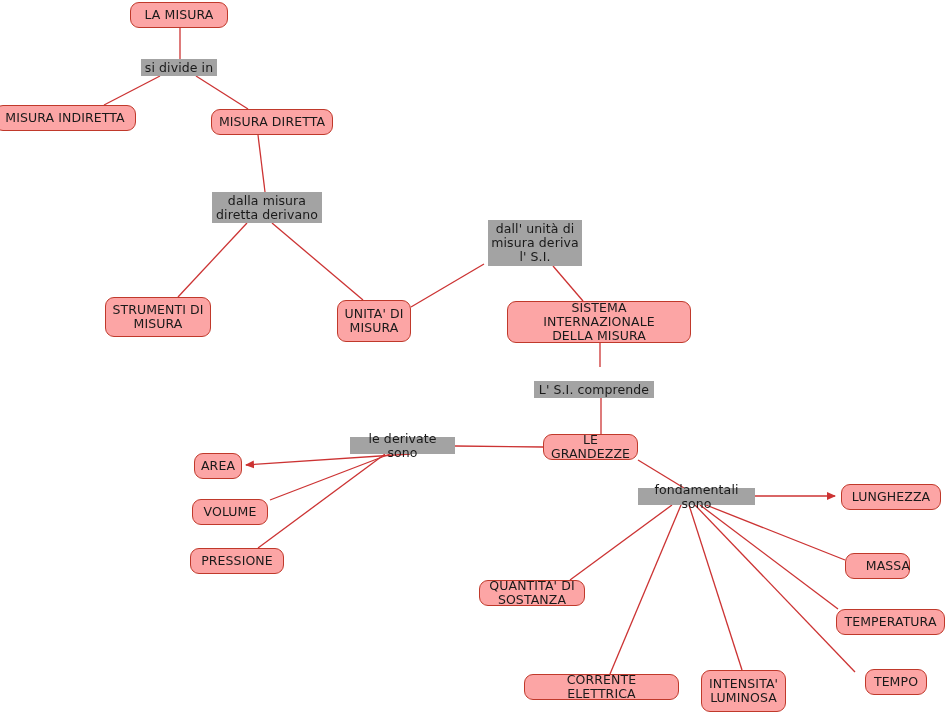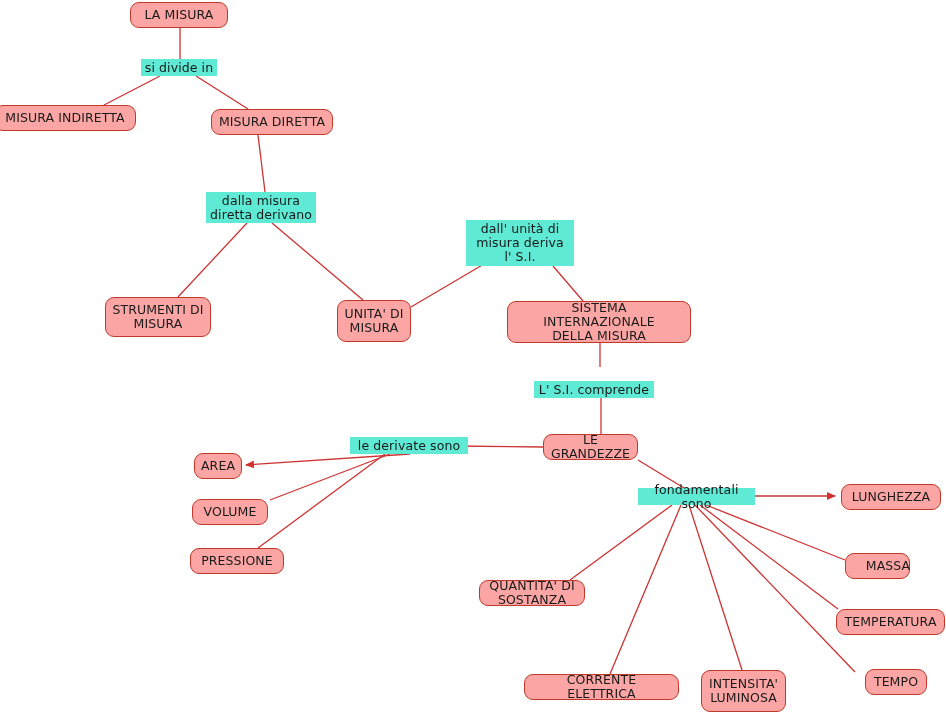--- a/index.html
+++ b/index.html
@@ -38,21 +38,21 @@
     align-items: center;
     justify-content: center;
     text-align: center;
     white-space: pre-line;
     padding: 2px 6px;
     letter-spacing: 0.1px;
   }
   .linklabel {
     position: absolute;
     box-sizing: border-box;
-    background: #5eead4;
+    background: #a3a3a3;
     color: #1a1a1a;
     font-size: 12.5px;
     line-height: 14px;
     display: flex;
     align-items: center;
     justify-content: center;
     text-align: center;
     white-space: pre-line;
     padding: 0 2px;
     letter-spacing: 0.1px;
@@ -112,22 +112,22 @@
       <div class="node" style="left: 836px; top: 609px; width: 109px; height: 26px;">TEMPERATURA</div>
       <div class="node" style="left: 853px; top: 669px; width: 62px; height: 26px; margin-left: 12px;">TEMPO</div>
       <div class="node" style="left: 479px; top: 580px; width: 106px; height: 26px;">QUANTITA' DI
 SOSTANZA</div>
       <div class="node" style="left: 524px; top: 674px; width: 155px; height: 26px;">CORRENTE ELETTRICA</div>
       <div class="node" style="left: 701px; top: 670px; width: 85px; height: 42px;">INTENSITA'
 LUMINOSA</div>
     </div>
   <div id="labels-layer">
       <div class="linklabel" style="left: 141px; top: 59px; width: 76px; height: 17px;">si divide in</div>
-      <div class="linklabel" style="left: 206px; top: 192px; width: 110px; height: 31px;">dalla misura
+      <div class="linklabel" style="left: 212px; top: 192px; width: 110px; height: 31px;">dalla misura
 diretta derivano</div>
-      <div class="linklabel" style="left: 466px; top: 220px; width: 108px; height: 46px;">dall' unità di
+      <div class="linklabel" style="left: 488px; top: 220px; width: 94px; height: 46px;">dall' unità di
 misura deriva
 l' S.I.</div>
       <div class="linklabel" style="left: 534px; top: 381px; width: 120px; height: 17px;">L' S.I. comprende</div>
-      <div class="linklabel" style="left: 350px; top: 437px; width: 118px; height: 17px;">le derivate sono</div>
+      <div class="linklabel" style="left: 350px; top: 437px; width: 105px; height: 17px;">le derivate sono</div>
       <div class="linklabel" style="left: 624px; top: 488px; width: 117px; height: 17px; margin-left: 14px;">fondamentali sono</div>
     </div>
 </div>
 
 </body></html>

